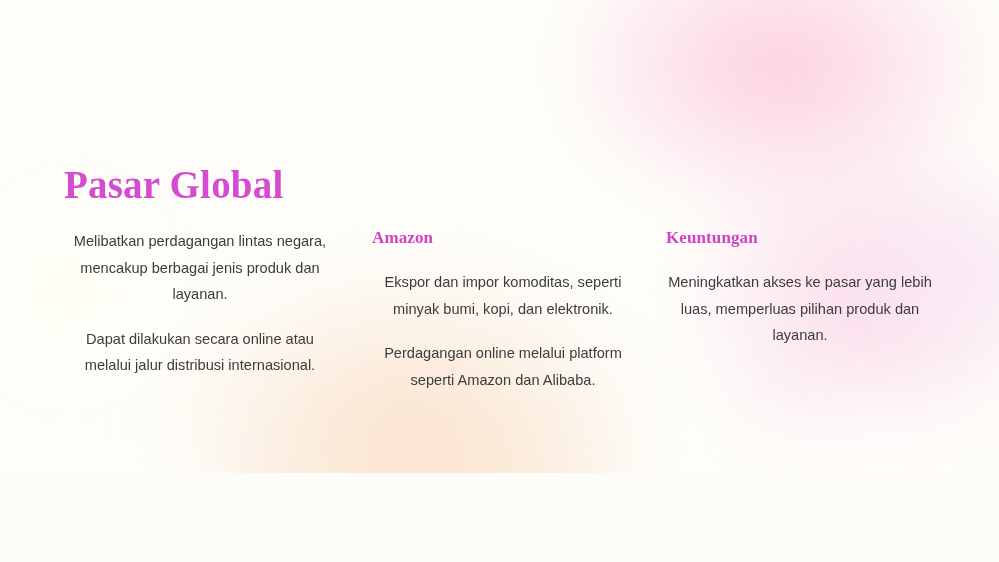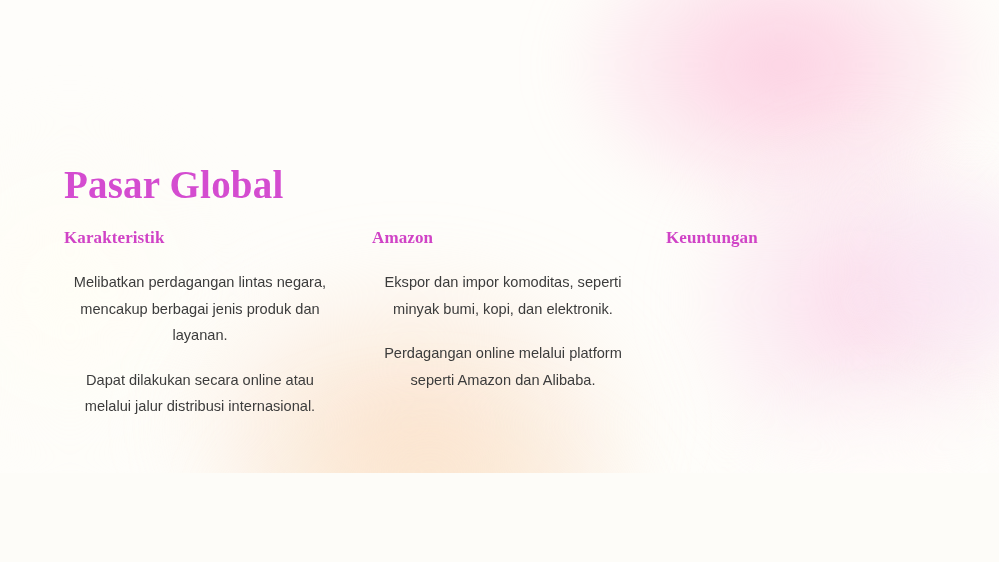--- a/index.html
+++ b/index.html
@@ -192,33 +192,33 @@
   <div class="blob blob-lilac"></div>
   <div class="blob blob-peach-mid"></div>
   <div class="blob blob-peach-bottom"></div>
   <div class="blob blob-white-br"></div>
 
   <div class="content">
 
     <h1 id="slide-title">Pasar Global</h1>
 
     <div class="column col-1">
-      <div class="col-heading">Karakteristik</div>
       <p class="col-para">Melibatkan perdagangan lintas negara, mencakup berbagai jenis produk dan layanan.</p>
       <p class="col-para">Dapat dilakukan secara online atau melalui jalur distribusi internasional.</p>
     </div>
 
     <div class="column col-2">
       <div class="col-heading">Amazon</div>
       <p class="col-para">Ekspor dan impor komoditas, seperti minyak bumi, kopi, dan elektronik.</p>
       <p class="col-para">Perdagangan online melalui platform seperti Amazon dan Alibaba.</p>
     </div>
 
     <div class="column col-3">
       <div class="col-heading">Keuntungan</div>
+      <p class="col-para">Meningkatkan akses ke pasar yang lebih luas, memperluas pilihan produk dan layanan.</p>
     </div>
 
     <div id="watermark-credit">Made by Giammia</div>
 
     <div id="watermark">
       <div id="logo-badge">
         <span class="badge-cell badge-l">L</span>
         <span class="badge-cell badge-i">I</span>
         <span class="badge-cell badge-v">V</span>
         <span class="badge-cell badge-e">E</span>

